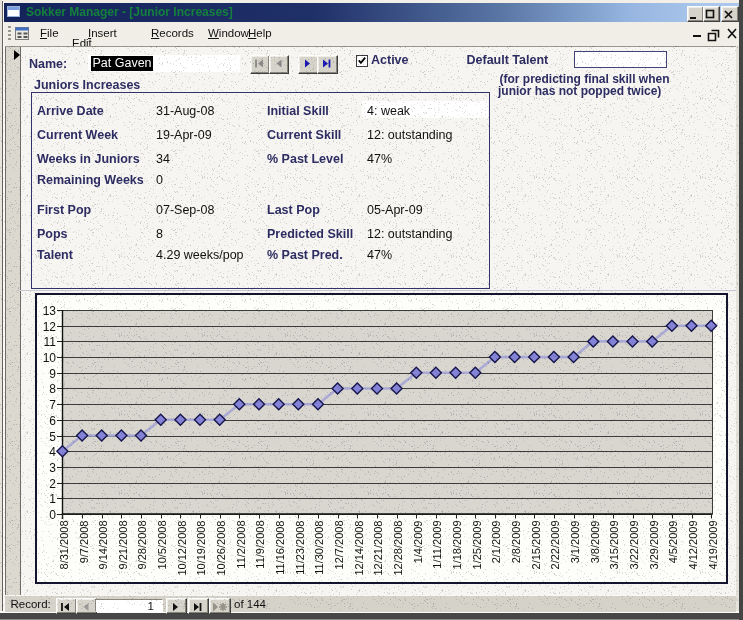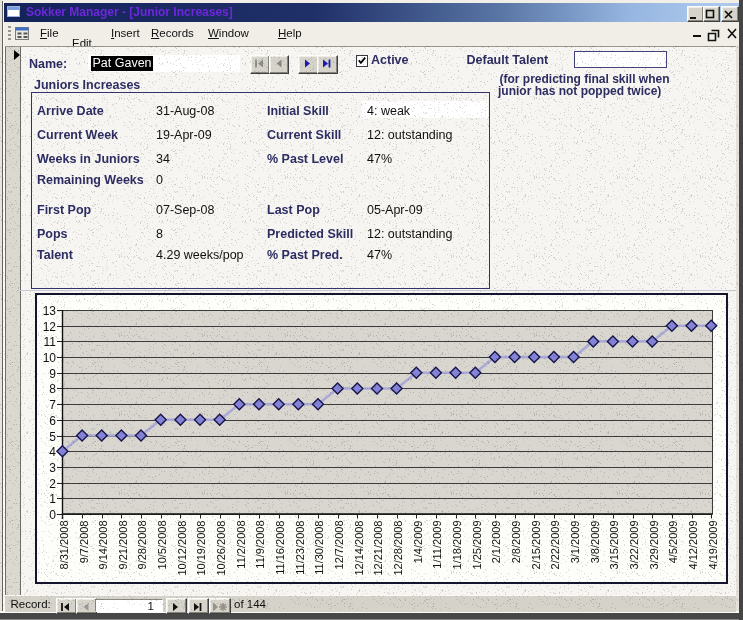--- a/index.html
+++ b/index.html
@@ -21,21 +21,21 @@
 <div class="abs" style="left:739px;top:0;width:4px;height:620px;background:#454545"></div>
 <div class="abs" style="left:0;top:610.5px;width:739px;height:2px;background:#fafaf7"></div>
 <div class="abs" style="left:0;top:612.5px;width:739px;height:6px;background:#474747"></div>
 <div class="abs" style="left:0;top:618.5px;width:739px;height:2px;background:#8a8a8a"></div>
 
 <div class="abs" style="left:4px;top:3px;width:735px;height:19px;
  background:linear-gradient(90deg,#15235b 0%,#1f2f68 42%,#5a77a6 68%,#96b5e0 85%,#abc8ec 96%,#abc8ec 100%);"></div>
 <div class="abs" style="left:7px;top:6px;width:13px;height:11px;background:#fff;border:1px solid #9db4d8;box-sizing:border-box">
   <div style="position:absolute;left:0;top:0;right:0;height:3px;background:#7ba0e0"></div>
 </div>
-<div class="abs" style="left:26px;top:5px;font-size:12px;font-weight:bold;color:#6d28d9">Sokker Manager - [Junior Increases]</div>
+<div class="abs" style="left:26px;top:5px;font-size:12px;font-weight:bold;color:#15803d">Sokker Manager - [Junior Increases]</div>
 
 <div class="btn3d" style="left:687px;top:6px;width:15px;height:14px">
   <svg width="13" height="12">
       <rect x="2" y="8" width="6" height="2" fill="#111"></rect>
     </svg></div>
 <div class="btn3d" style="left:703px;top:6px;width:15px;height:14px">
   <svg width="13" height="12">
       <rect x="2.5" y="1.5" width="7" height="7" fill="none" stroke="#111" stroke-width="1.6"></rect>
     </svg></div>
 <div class="btn3d" style="left:721px;top:6px;width:16px;height:14px">
@@ -50,24 +50,24 @@
     <svg width="15" height="15">
         <rect x="0.5" y="1.5" width="13" height="12" fill="#ece9e2" stroke="#7a7a7a"></rect>
     <rect x="0.5" y="1.5" width="13" height="3" fill="#3f6fc4"></rect>
     <rect x="2.5" y="6.5" width="4" height="2" fill="#555"></rect>
         <rect x="8.5" y="6.5" width="4" height="2" fill="#555"></rect>
     <rect x="2.5" y="10" width="4" height="2" fill="#555"></rect>
         <rect x="8.5" y="10" width="4" height="2" fill="#555"></rect>
     </svg></div>
   <div style="position:absolute;left:36px;top:5px"><u>F</u>ile</div>
   <div style="position:absolute;left:68px;top:15px"><u>E</u>dit</div>
-  <div style="position:absolute;left:107px;top:5px"><u>I</u>nsert</div>
+  <div style="position:absolute;left:84px;top:5px"><u>I</u>nsert</div>
   <div style="position:absolute;left:147px;top:5px"><u>R</u>ecords</div>
   <div style="position:absolute;left:204px;top:5px"><u>W</u>indow</div>
-  <div style="position:absolute;left:274px;top:5px"><u>H</u>elp</div>
+  <div style="position:absolute;left:244px;top:5px"><u>H</u>elp</div>
   <svg width="60" height="24" style="position:absolute;left:682px;top:0">
     <rect x="7" y="13" width="8" height="2" fill="#111"></rect>
     <path d="M25.5 8.5 h7 v7 M22.5 11.5 h7 v7 h-7 z" fill="none" stroke="#111" stroke-width="1.6"></path>
     <path d="M42 7 L50 16 M50 7 L42 16" stroke="#111" stroke-width="1.6"></path>
   </svg>
 </div>
 
 <div class="abs" style="left:5px;top:46px;width:731px;height:565px;background:#f6f5f1"></div>
 <div class="abs" style="left:5px;top:46px;width:731px;height:1px;background:#9a978f"></div>
 

